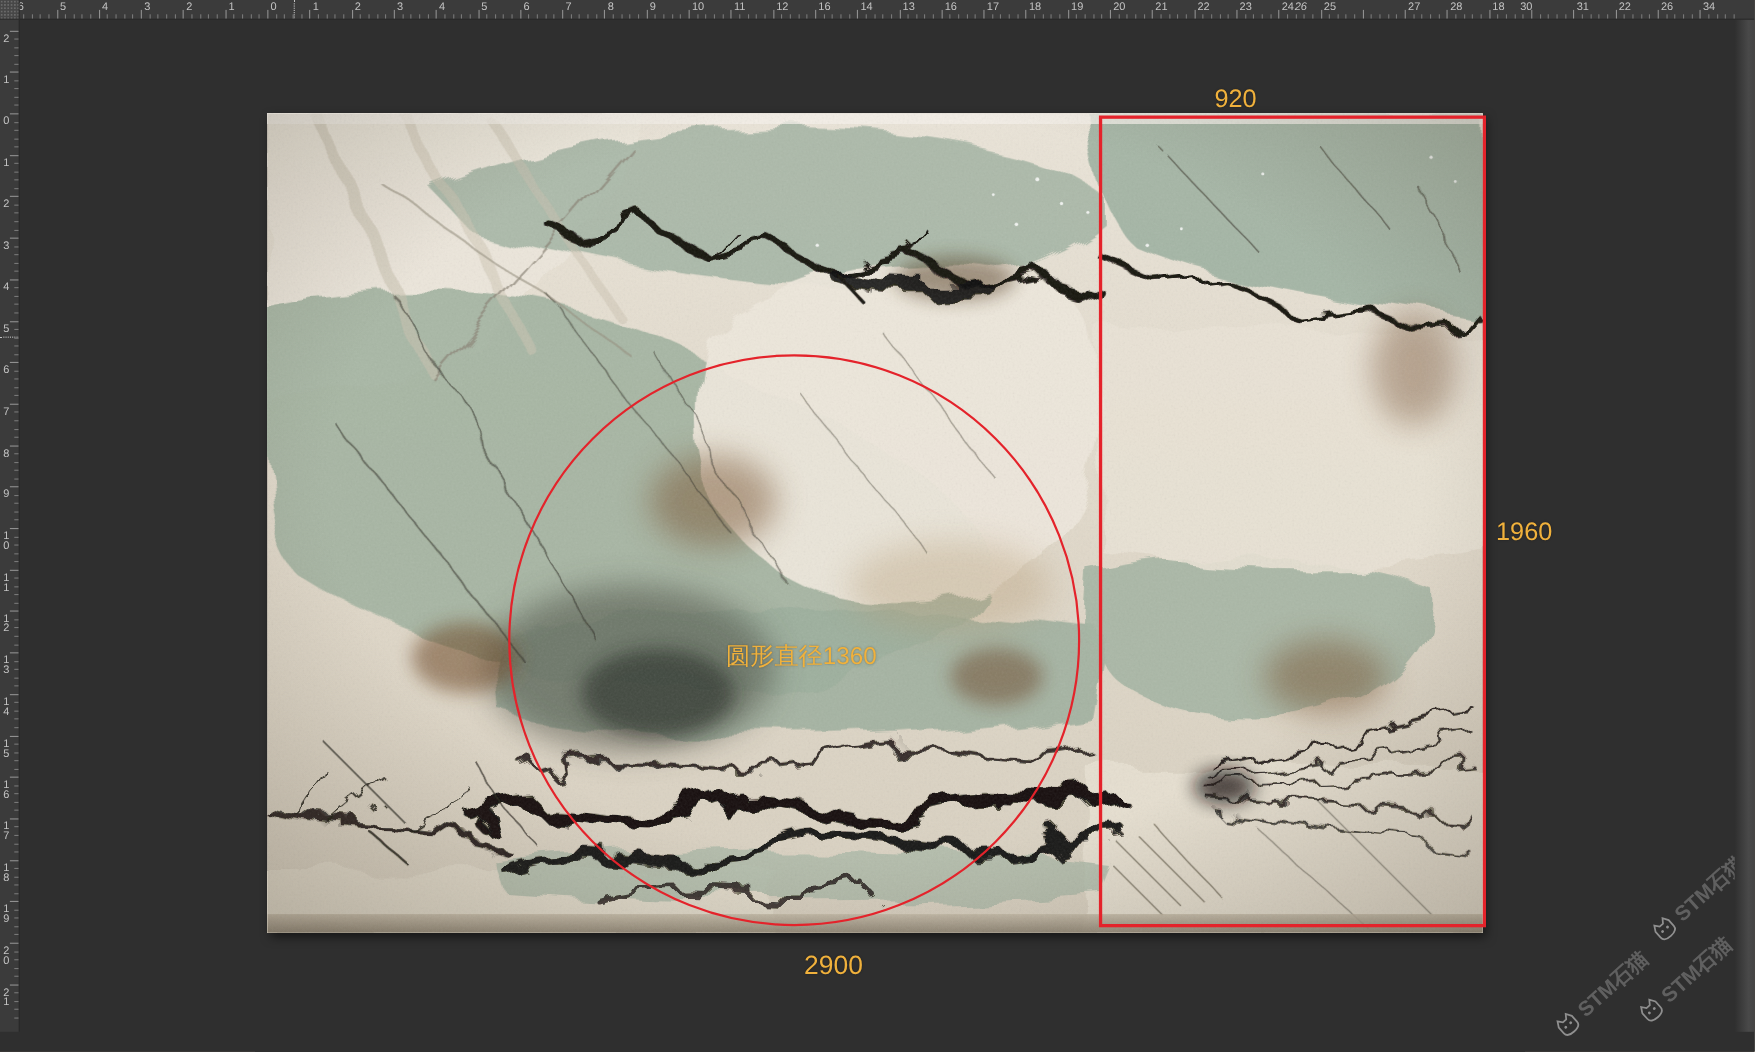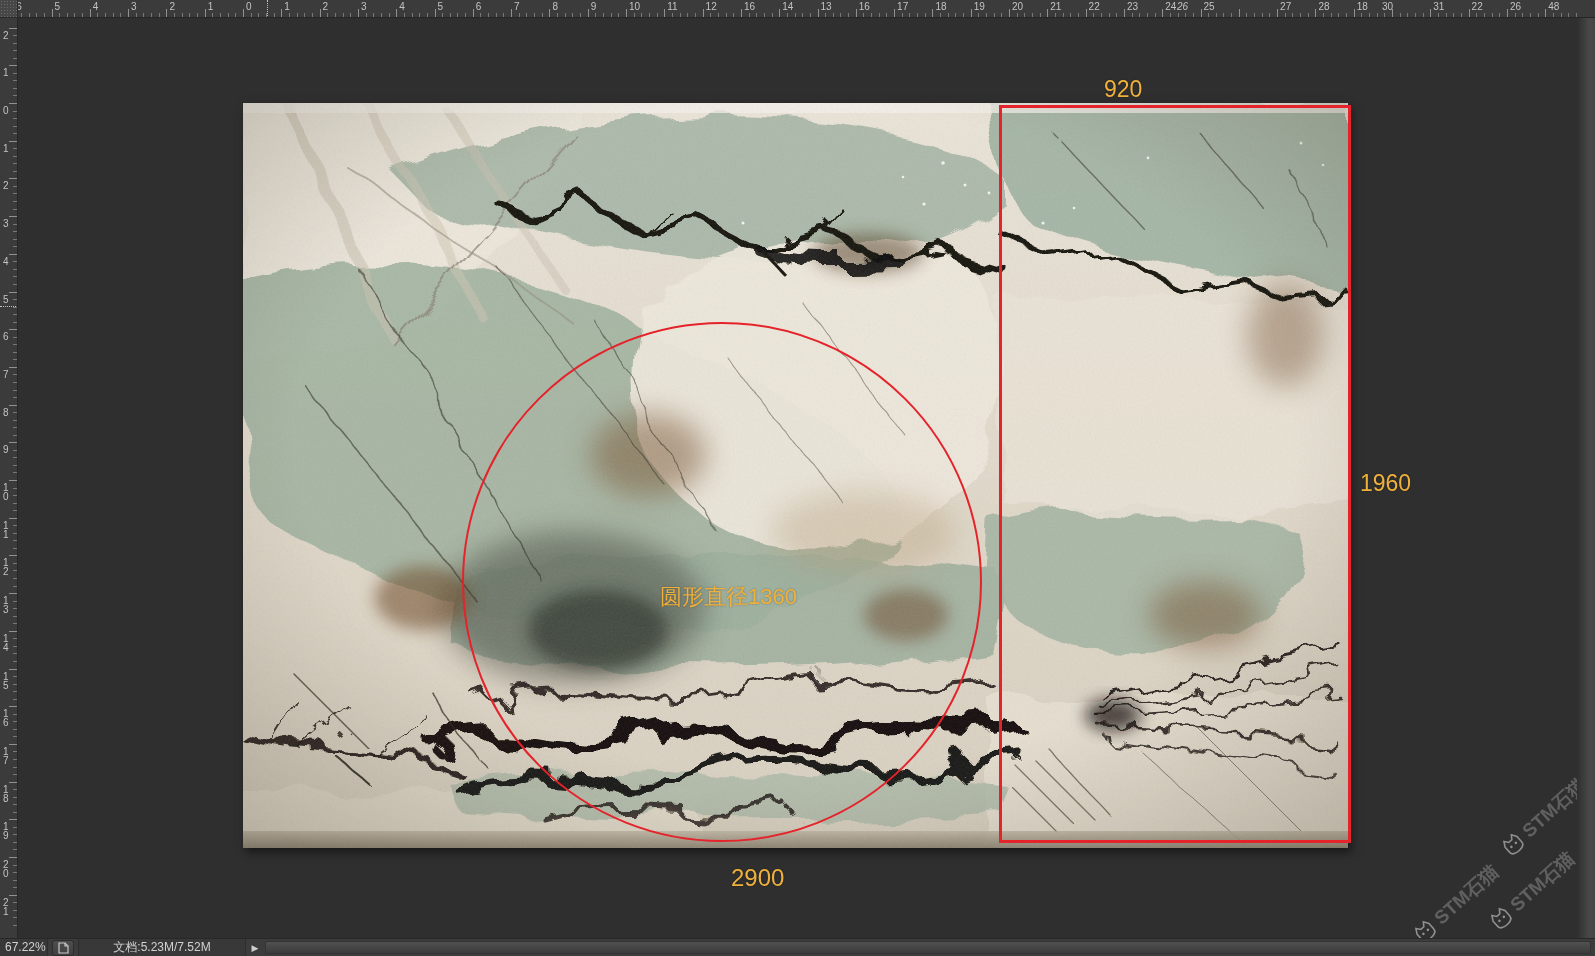--- a/index.html
+++ b/index.html
@@ -360,21 +360,21 @@
       <div class="tick-v minor" style="left: 1496.56px;"></div>
       <div class="tick-v minor" style="left: 1504.22px;"></div>
       <div class="tick-v minor" style="left: 1511.88px;"></div>
       <div class="tick-v minor" style="left: 1519.54px;"></div>
       <span class="rlabel" style="left: 1491.9px;">26</span>
       <div class="tick-v major" style="left: 1527.2px;"></div>
       <div class="tick-v minor" style="left: 1534.86px;"></div>
       <div class="tick-v minor" style="left: 1542.52px;"></div>
       <div class="tick-v minor" style="left: 1550.18px;"></div>
       <div class="tick-v minor" style="left: 1557.84px;"></div>
-      <span class="rlabel" style="left: 1530.2px;">48</span>
+      <span class="rlabel" style="left: 1530.2px;">34</span>
     </div>
   <div id="ruler-left">
     <div id="left-cursor-marker" style="top:288px;"></div>
   <div class="tick-h major" style="top: 9.6px;"></div>
       <div class="tick-h minor" style="top: 17.14px;"></div>
       <div class="tick-h minor" style="top: 24.68px;"></div>
       <div class="tick-h minor" style="top: 32.22px;"></div>
       <div class="tick-h minor" style="top: 39.76px;"></div>
       <span class="rlabel-left" style="top: 12.6px;">2</span>
       <div class="tick-h major" style="top: 47.3px;"></div>
@@ -674,26 +674,14 @@
     <svg width="22" height="22" viewBox="0 0 22 22">
       <path d="M3,7 L6,2 L9,6 L13,6 L16,2 L19,7 L19,14 Q19,19 11,19 Q3,19 3,14 Z" fill="none" stroke="rgba(165,165,165,.9)" stroke-width="1.6"></path>
       <circle cx="8" cy="11" r="1.3" fill="rgba(165,165,165,.9)"></circle>
         <circle cx="14" cy="11" r="1.3" fill="rgba(165,165,165,.9)"></circle>
     </svg>
     <span>STM石猫</span>
   </div>
 
   <div id="v-scrollbar"></div>
 
-  <div id="status-bar">
-    <div id="zoom-field">67.22%</div>
-    <div id="preview-icon-btn">
-      <svg width="11" height="12" viewBox="0 0 11 12">
-        <path d="M1,1 L7,1 L10,4 L10,11 L1,11 Z" fill="none" stroke="#c9c9c9" stroke-width="1.2"></path>
-        <path d="M7,1 L7,4 L10,4" fill="none" stroke="#c9c9c9" stroke-width="1.2"></path>
-      </svg>
-    </div>
-    <div id="doc-info-field">文档:5.23M/7.52M</div>
-    <div id="status-arrow">▶</div>
-    <div id="h-scrollbar"></div>
-  </div>
 
 </div>
 
 </body></html>

